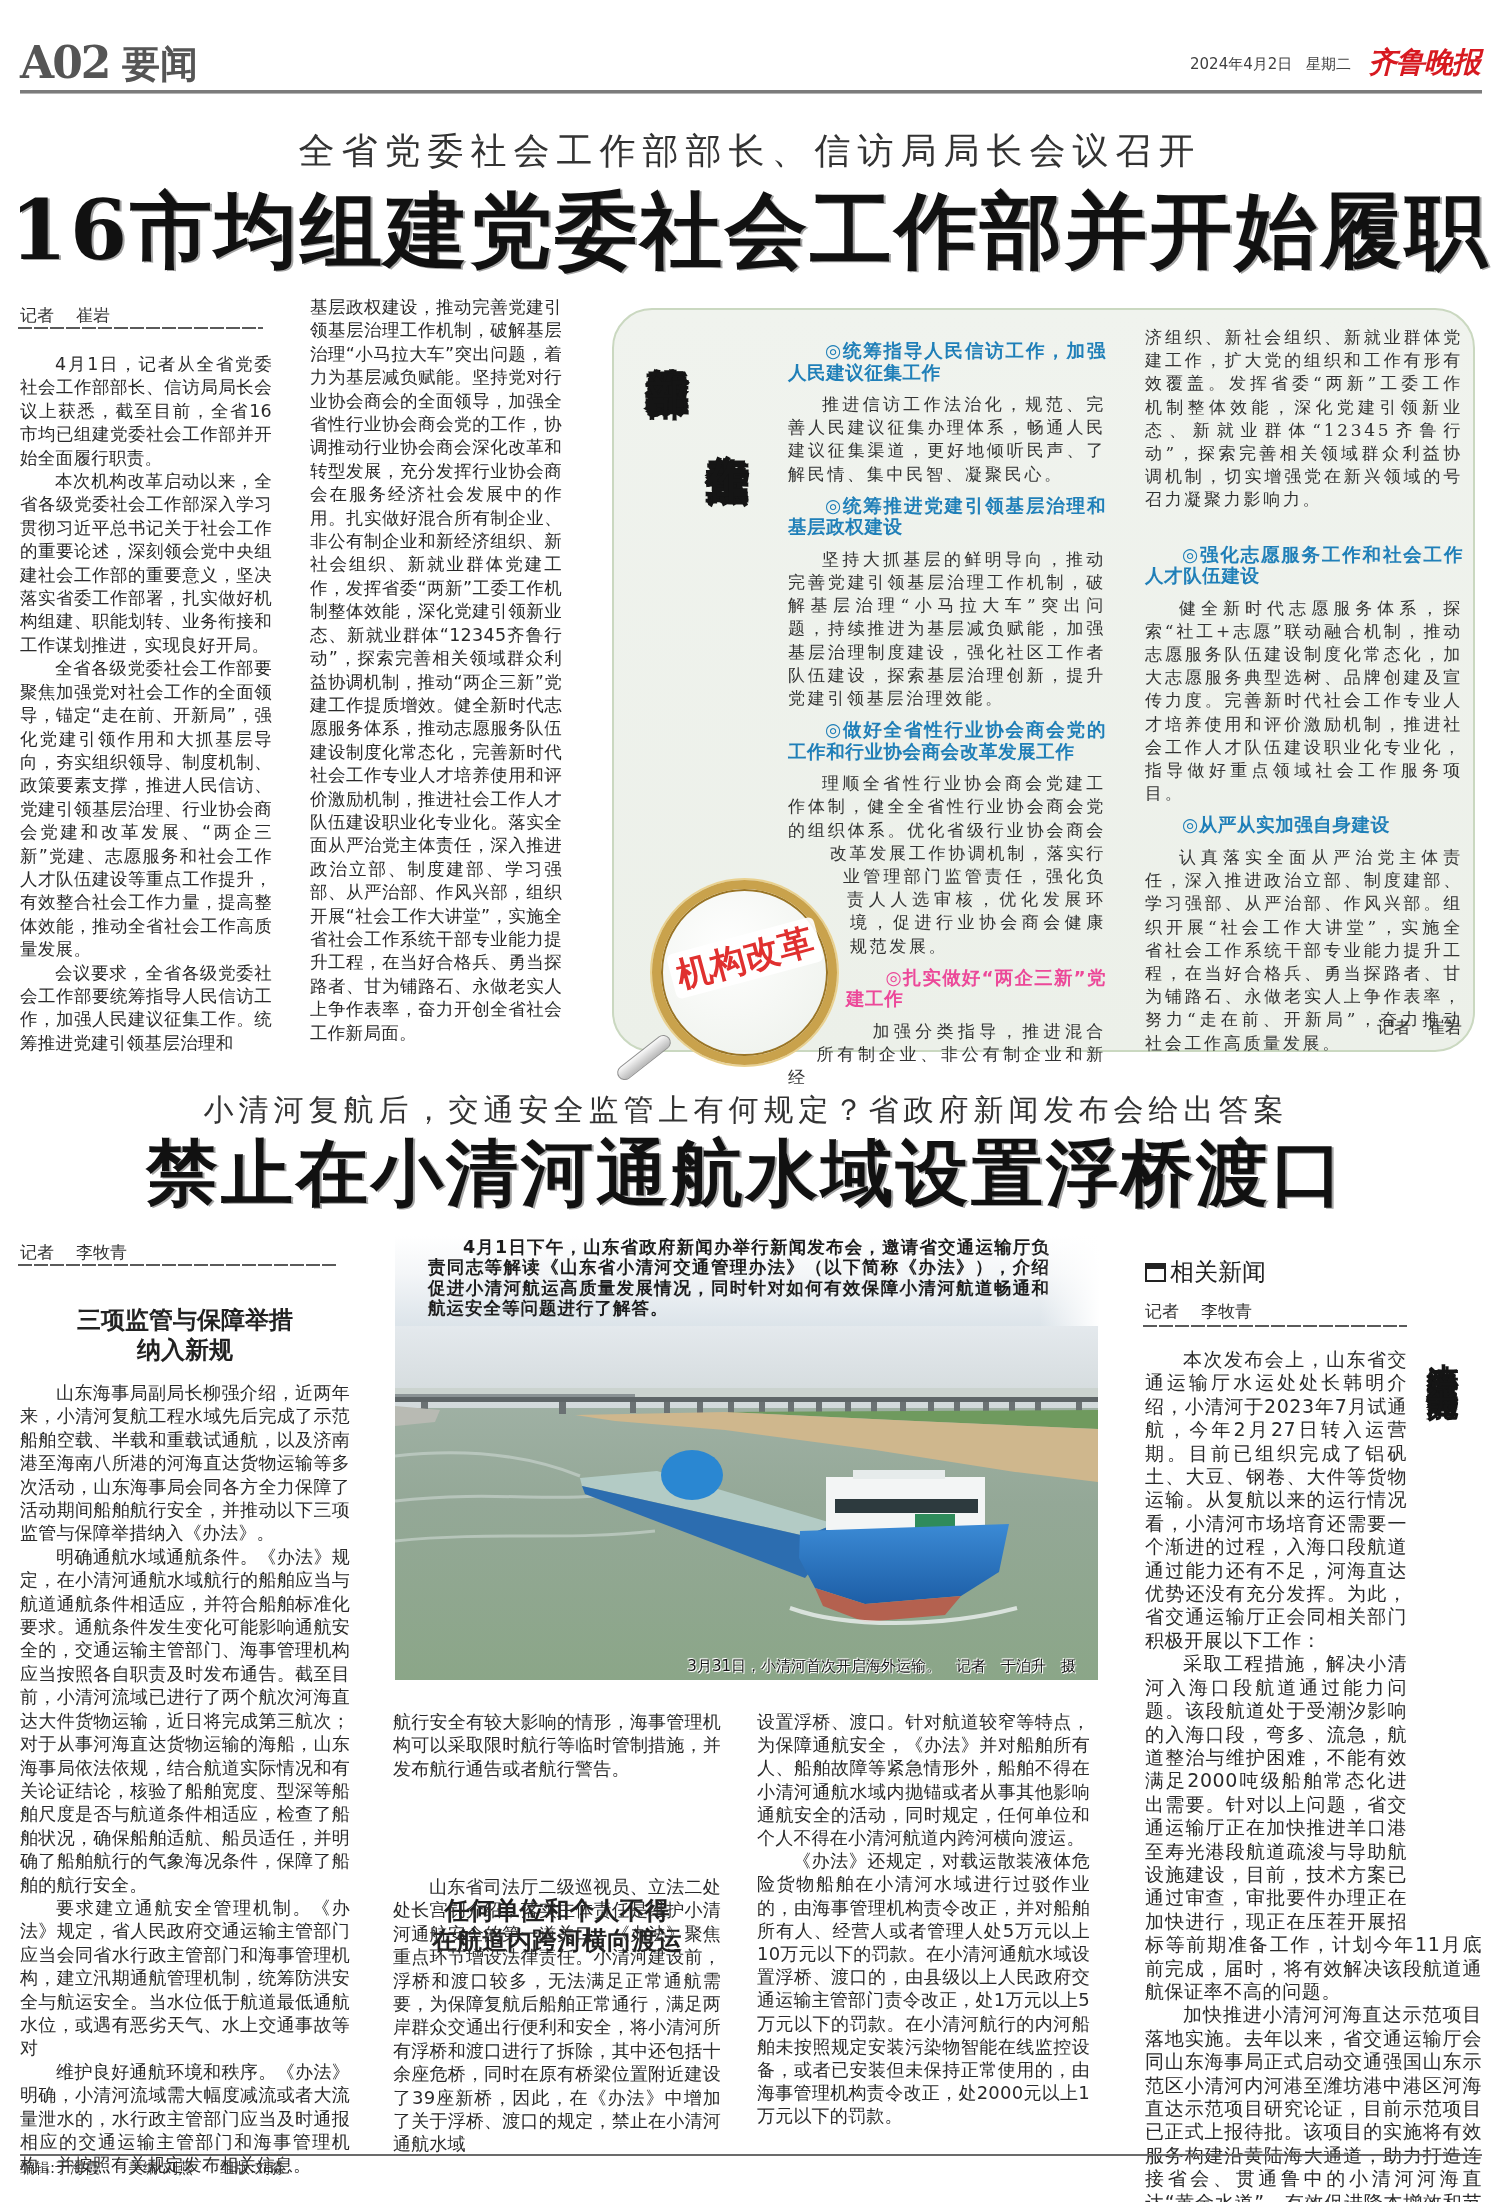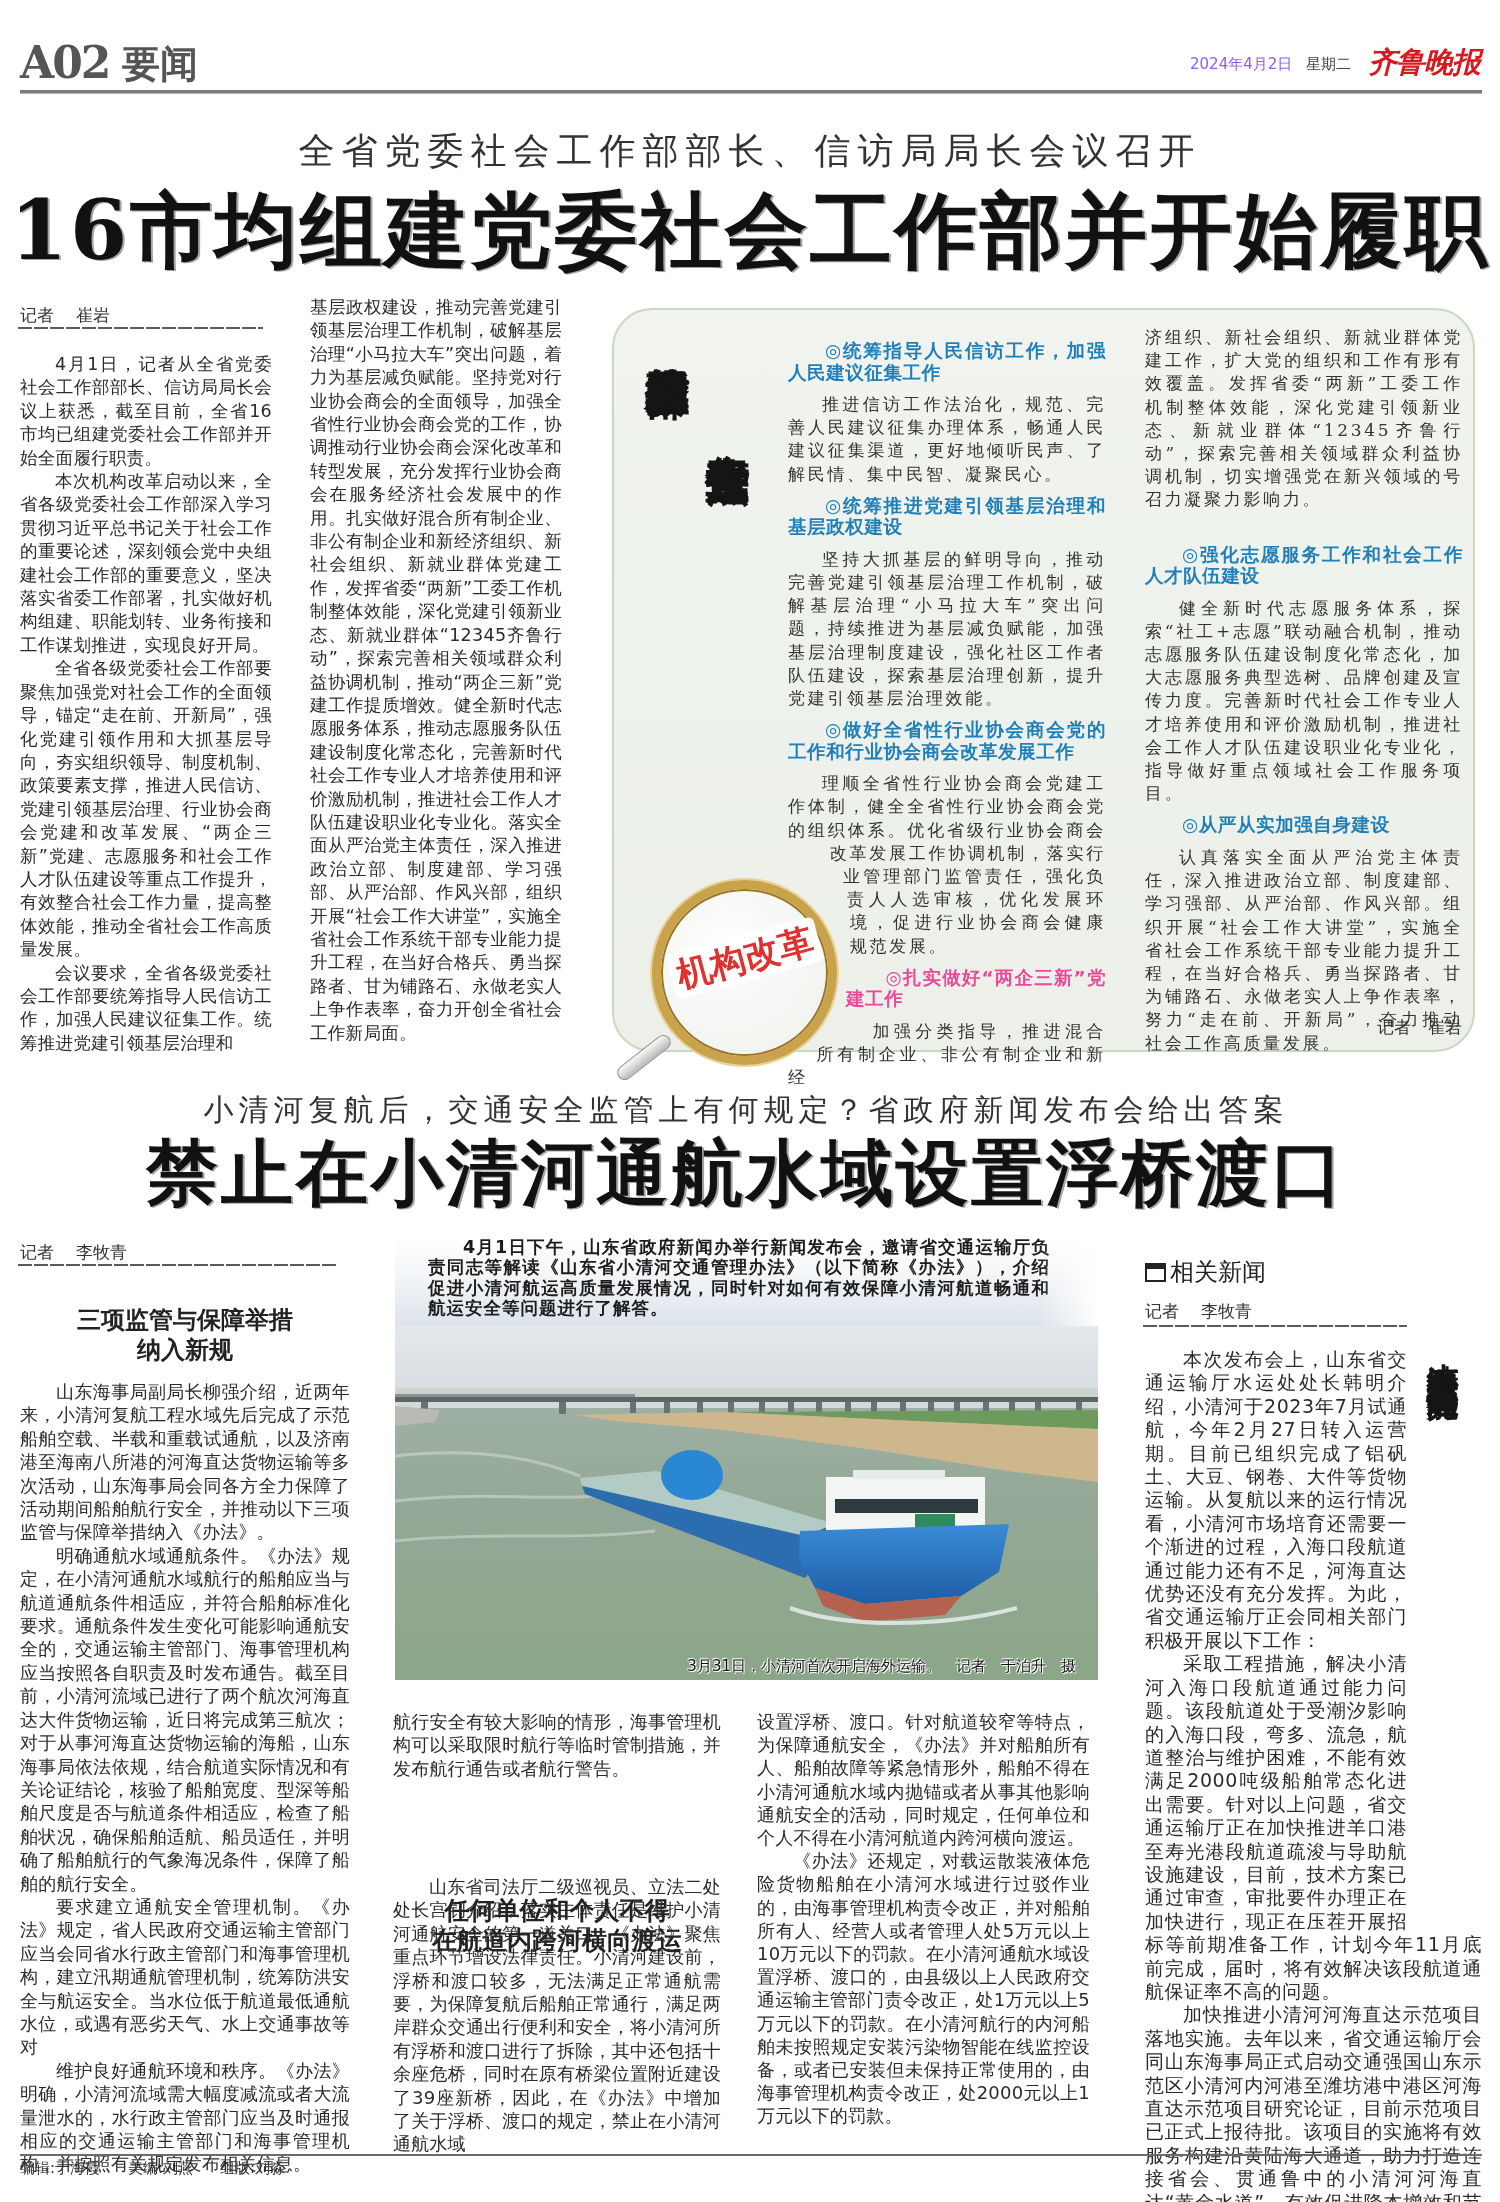--- a/index.html
+++ b/index.html
@@ -2,21 +2,21 @@
 <html><head>
 <meta charset="utf-8">
 <style>
 *{margin:0;padding:0;box-sizing:border-box;}
 html,body{width:1500px;height:2202px;background:#fff;}
 body{position:relative;overflow:hidden;font-family:"DejaVu Sans",sans-serif;color:#262626;font-feature-settings:"halt" 1;}
 .a{position:absolute;}
 
 .page-code{left:20px;top:38px;font:bold 44px/50px "DejaVu Serif",serif;color:#555;letter-spacing:-2px;}
 .section-name{left:122px;top:40px;font:bold 38px/48px "DejaVu Serif",serif;color:#555;}
-.date{left:1190px;top:54px;font:15px/20px "DejaVu Sans",sans-serif;color:#8b5cf6;white-space:nowrap;}
+.date{left:1190px;top:54px;font:15px/20px "DejaVu Sans",sans-serif;color:#404040;white-space:nowrap;}
 .weekday{left:1306px;top:54px;font:15px/20px "DejaVu Sans",sans-serif;color:#444;white-space:nowrap;}
 .paper-name{left:1368px;top:42px;font:italic bold 29px/40px "DejaVu Serif",serif;letter-spacing:-1px;white-space:nowrap;}
 .top-rule{left:20px;top:90px;width:1462px;height:4px;background:#7b7b7b;border-bottom:1px solid #b5b5b5;}
 
 .kicker{left:0;width:1500px;text-align:center;color:#333;white-space:nowrap;font-family:"DejaVu Sans",sans-serif;}
 .kicker-1{top:130px;font-size:36px;line-height:42px;letter-spacing:7px;}
 .kicker-2{top:1092px;font-size:30px;line-height:36px;letter-spacing:5px;left:-4px;}
 .headline{left:0;width:1500px;text-align:center;color:#111;white-space:nowrap;font-family:"DejaVu Serif",serif;font-weight:bold;text-shadow:2px 1px 0 #a5a5a5;}
 .headline-1{top:184px;font-size:82px;line-height:92px;letter-spacing:3px;}
 .headline-2{top:1132px;font-size:72px;line-height:82px;letter-spacing:3px;left:-4px;}
@@ -125,21 +125,21 @@
 <div class="a byline" style="left:20px;top:1241px;">
   <span>记者</span><span class="nm">李牧青</span>
 </div>
 <div class="a dash" style="left:18px;top:1264px;width:318px;"></div>
 
 <div class="a subhead" style="left:20px;top:1305px;width:330px;">
   <div>三项监管与保障举措</div>
   <div>纳入新规</div>
 </div>
 
-<div class="a col18" style="left:20px;top:1381px;width:330px;font-family:Liberation Serif, serif;">
+<div class="a col18" style="left:20px;top:1381px;width:330px;">
   <p class="in">山东海事局副局长柳强介绍，近两年来，小清河复航工程水域先后完成了示范船舶空载、半载和重载试通航，以及济南港至海南八所港的河海直达货物运输等多次活动，山东海事局会同各方全力保障了活动期间船舶航行安全，并推动以下三项监管与保障举措纳入《办法》。</p>
   <p class="in">明确通航水域通航条件。《办法》规定，在小清河通航水域航行的船舶应当与航道通航条件相适应，并符合船舶标准化要求。通航条件发生变化可能影响通航安全的，交通运输主管部门、海事管理机构应当按照各自职责及时发布通告。截至目前，小清河流域已进行了两个航次河海直达大件货物运输，近日将完成第三航次；对于从事河海直达货物运输的海船，山东海事局依法依规，结合航道实际情况和有关论证结论，核验了船舶宽度、型深等船舶尺度是否与航道条件相适应，检查了船舶状况，确保船舶适航、船员适任，并明确了船舶航行的气象海况条件，保障了船舶的航行安全。</p>
   <p class="in">要求建立通航安全管理机制。《办法》规定，省人民政府交通运输主管部门应当会同省水行政主管部门和海事管理机构，建立汛期通航管理机制，统筹防洪安全与航运安全。当水位低于航道最低通航水位，或遇有恶劣天气、水上交通事故等对</p>
   <p class="in">维护良好通航环境和秩序。《办法》明确，小清河流域需大幅度减流或者大流量泄水的，水行政主管部门应当及时通报相应的交通运输主管部门和海事管理机构，并按照有关规定发布相关信息。</p>
 </div>
 
 <div class="a intro-box">
   <div class="a intro-text">4月1日下午，山东省政府新闻办举行新闻发布会，邀请省交通运输厅负责同志等解读《山东省小清河交通管理办法》（以下简称《办法》），介绍促进小清河航运高质量发展情况，同时针对如何有效保障小清河航道畅通和航运安全等问题进行了解答。</div>
   <div class="intro-fade"></div>
 </div>

